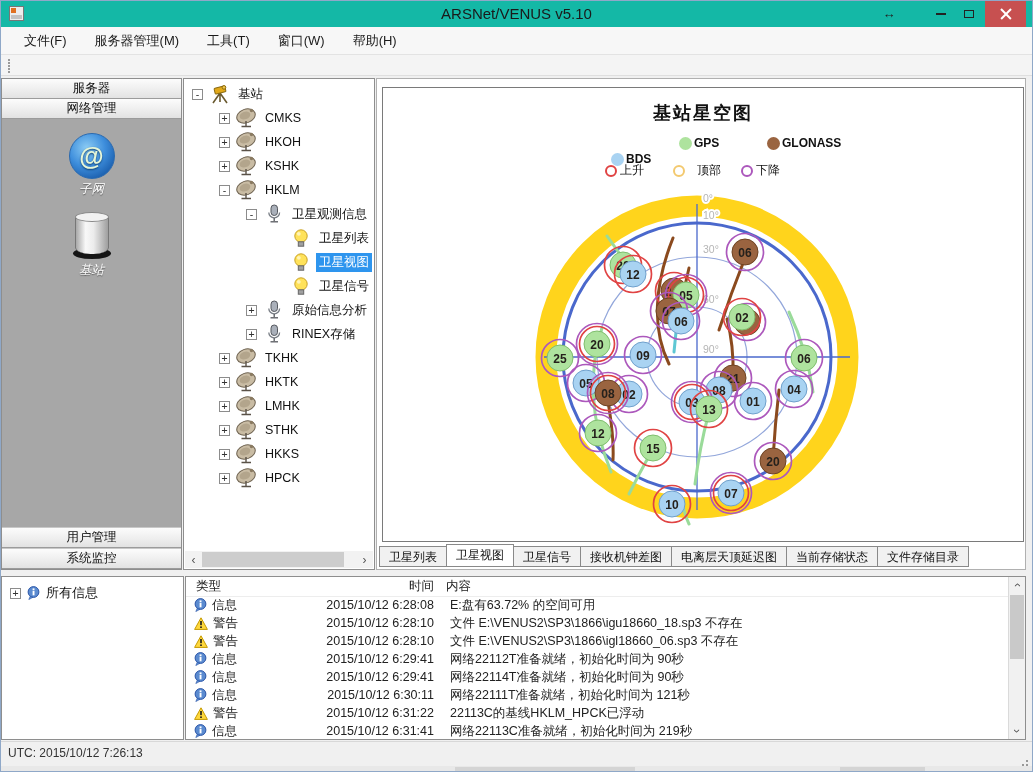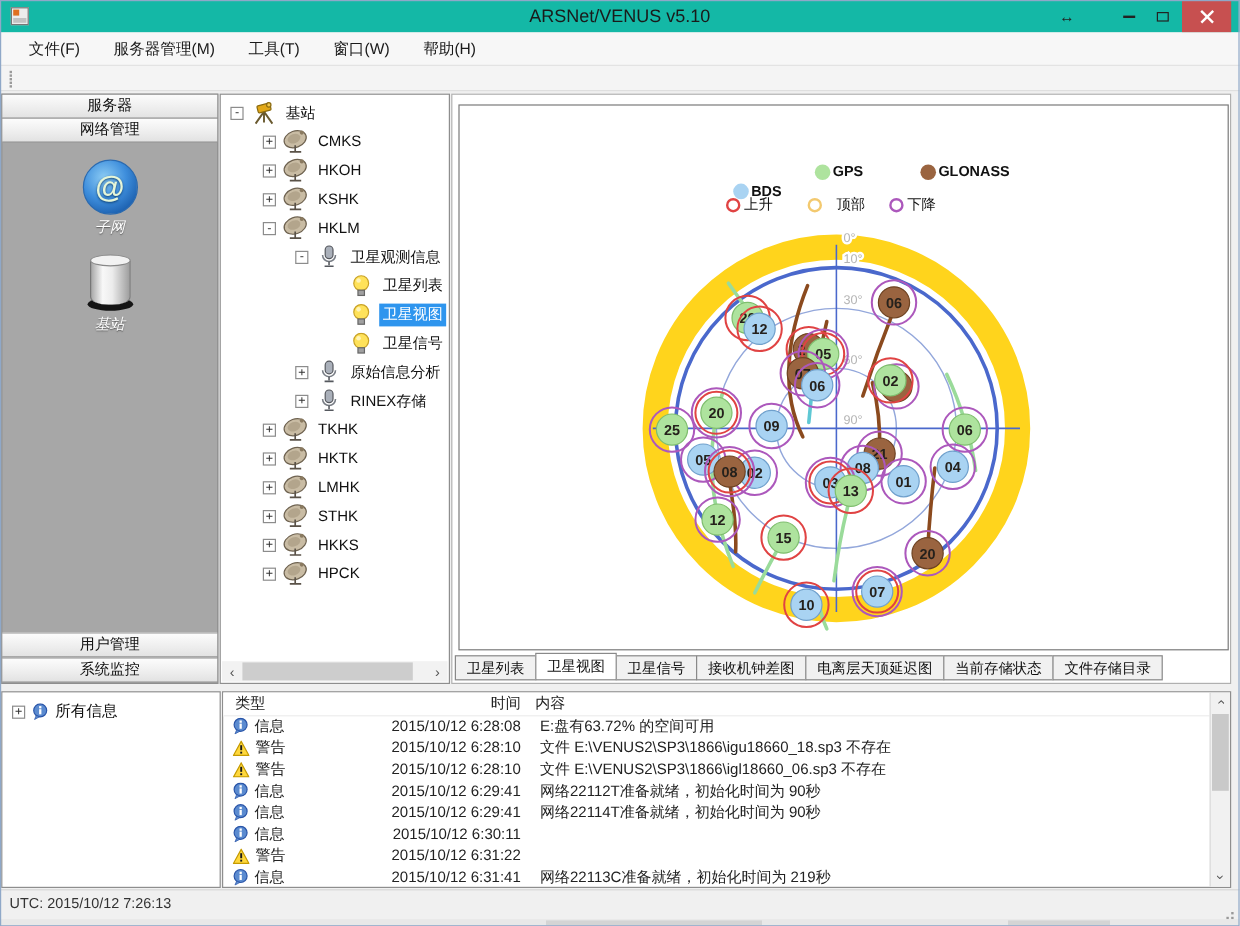--- a/index.html
+++ b/index.html
@@ -529,20 +529,21 @@
           <circle cx="348" cy="405" r="20.5" fill="none" stroke="#AC58BC" stroke-width="1.7"></circle>
           <circle cx="348" cy="405" r="13" fill="#A9D3F2" stroke="#6FA0CC" stroke-width="1"></circle>
           <text x="348" y="409.5" text-anchor="middle" font-size="12" font-weight="bold" fill="#25211C" font-family="Liberation Sans, sans-serif">07</text>
         </g>
         <g>
           <circle cx="289" cy="416" r="18.5" fill="none" stroke="#E04343" stroke-width="1.7"></circle>
           <circle cx="289" cy="416" r="13" fill="#A9D3F2" stroke="#6FA0CC" stroke-width="1"></circle>
           <text x="289" y="420.5" text-anchor="middle" font-size="12" font-weight="bold" fill="#25211C" font-family="Liberation Sans, sans-serif">10</text>
         </g>
       </svg>
+    <div id="chart-title">基站星空图</div>
     <div id="legend">
         <div class="leg-item sys" style="left: 208px; top: 64px; margin-left: 20px;">
           <span class="leg-swatch" style="background: rgb(169, 211, 242);"></span>
           <span>BDS</span>
         </div>
         <div class="leg-item sys" style="left: 296px; top: 48px;">
           <span class="leg-swatch" style="background: rgb(174, 227, 158);"></span>
           <span>GPS</span>
         </div>
         <div class="leg-item sys" style="left: 384px; top: 48px;">
@@ -676,33 +677,35 @@
             <svg width="13" height="14" viewBox="0 0 13 14">
               <circle cx="6.5" cy="6" r="5.4" fill="#5B8BD0" stroke="#2A55A8"></circle>
               <path d="M3.2 10.2 L1.8 13.6 L6 11.3 Z" fill="#5B8BD0" stroke="#2A55A8" stroke-width="0.6"></path>
               <rect x="5.6" y="2.4" width="1.9" height="1.9" fill="#fff"></rect>
               <rect x="5.6" y="5" width="1.9" height="4.3" fill="#fff"></rect>
             </svg>
           </span>
           <span>信息</span>
         </div>
         <div class="lr-time">2015/10/12 6:30:11</div>
+        <div class="lr-content">网络22111T准备就绪，初始化时间为 121秒</div>
       </div>
       <div class="log-row">
         <div class="lr-type">
           <span style="display: flex;">
             <svg width="14" height="13" viewBox="0 0 14 13">
               <path d="M7 0.8 L13.4 12.4 L0.6 12.4 Z" fill="#FFD83D" stroke="#C59A00"></path>
               <rect x="6.2" y="4" width="1.6" height="4.2" fill="#1A1A1A"></rect>
               <rect x="6.2" y="9.4" width="1.6" height="1.6" fill="#1A1A1A"></rect>
             </svg>
           </span>
           <span>警告</span>
         </div>
         <div class="lr-time">2015/10/12 6:31:22</div>
+        <div class="lr-content">22113C的基线HKLM_HPCK已浮动</div>
       </div>
       <div class="log-row">
         <div class="lr-type">
           <span style="display: flex;">
             <svg width="13" height="14" viewBox="0 0 13 14">
               <circle cx="6.5" cy="6" r="5.4" fill="#5B8BD0" stroke="#2A55A8"></circle>
               <path d="M3.2 10.2 L1.8 13.6 L6 11.3 Z" fill="#5B8BD0" stroke="#2A55A8" stroke-width="0.6"></path>
               <rect x="5.6" y="2.4" width="1.9" height="1.9" fill="#fff"></rect>
               <rect x="5.6" y="5" width="1.9" height="4.3" fill="#fff"></rect>
             </svg>

